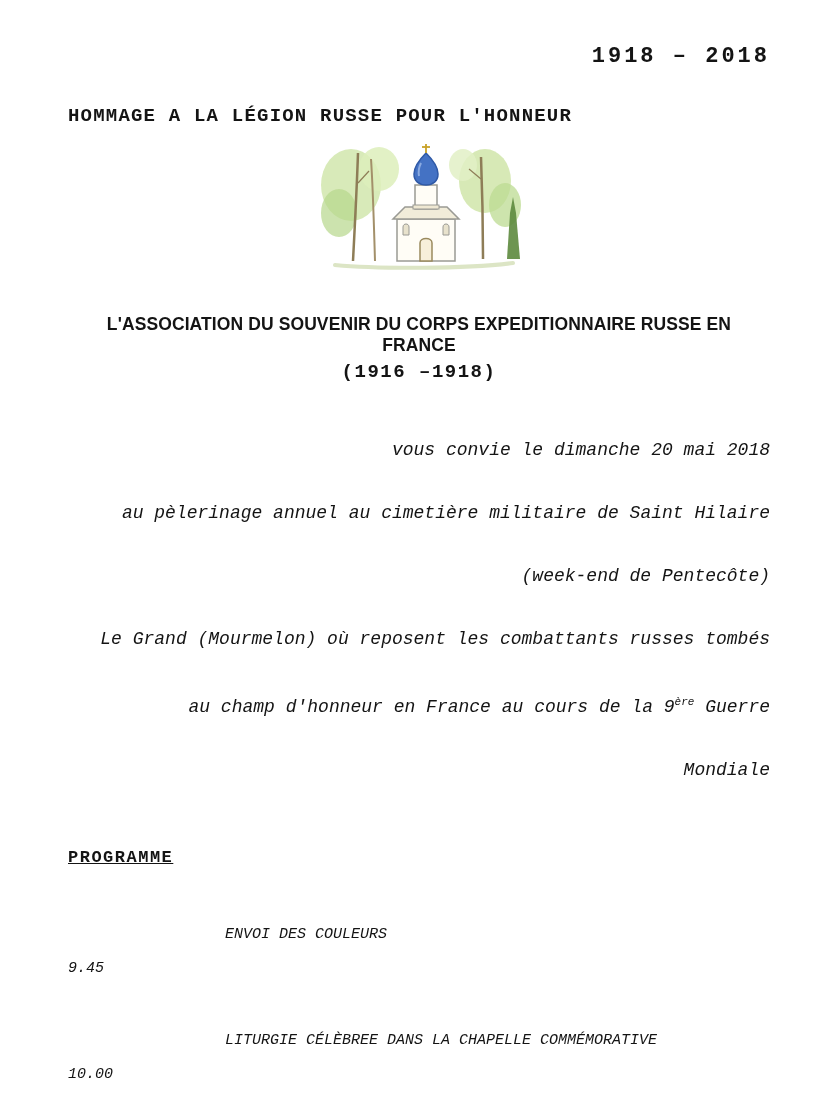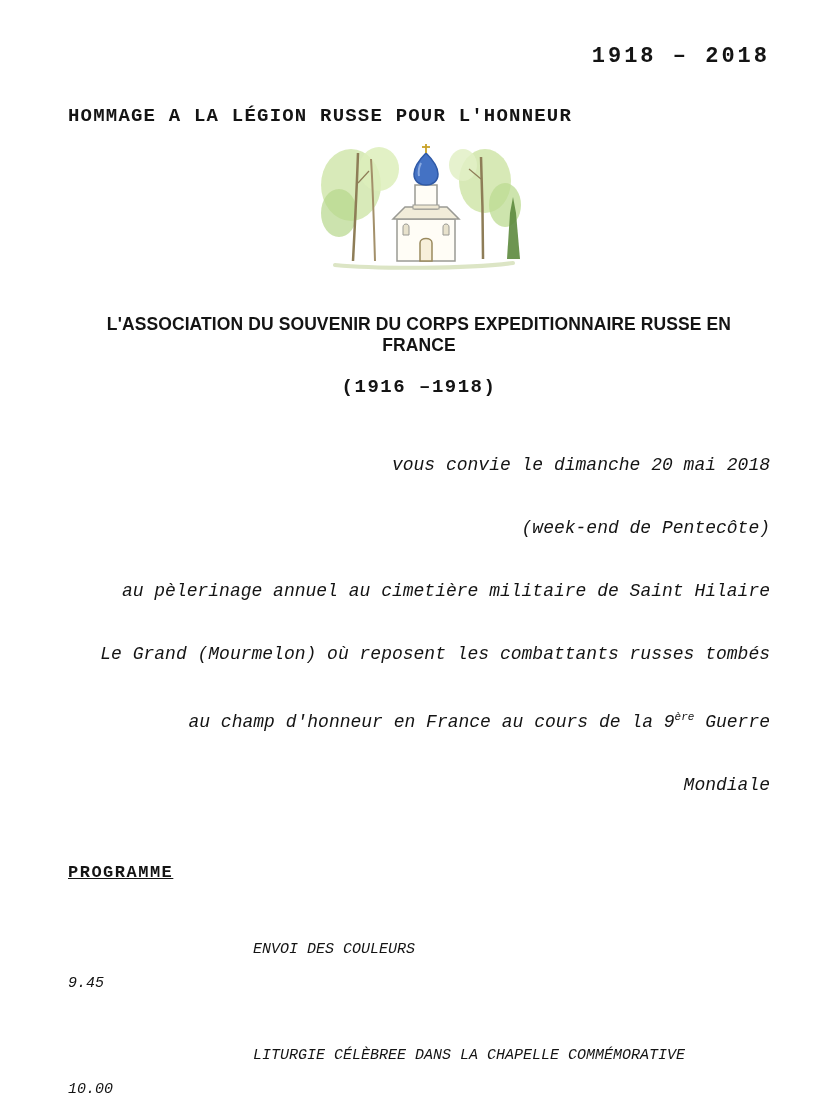--- a/index.html
+++ b/index.html
@@ -29,21 +29,21 @@
   }
   .church-wrap { margin-top: 16px; text-align: center; }
   .assoc { margin-top: 34px; text-align: center; }
   .assoc-line1 {
     font-family: "Liberation Sans", sans-serif;
     font-weight: bold;
     font-size: 17.5px;
     letter-spacing: 0.1px;
   }
   .assoc-line2 {
-    margin-top: 20px;
+    margin-top: 5px;
     font-weight: bold;
     font-size: 19px;
     letter-spacing: 1.5px;
     text-align: center;
   }
   .invite {
     margin-top: 15px;
     text-align: right;
     font-style: italic;
     font-size: 18px;
@@ -62,21 +62,21 @@
   .prog-row {
     display: flex;
     align-items: flex-end;
     margin-bottom: 21px;
     font-style: italic;
     font-size: 15px;
     line-height: 17px;
   }
   .prog-time { flex: 0 0 157px; width: 157px; white-space: pre-line; }
   .prog-desc { flex: 1; white-space: pre-wrap; }
-  .prog-desc .prog-line { white-space: pre-wrap; margin-left: 28px; }
+  .prog-desc .prog-line { white-space: pre-wrap; }
 </style>
 </head>
 <body>
 
 <div class="page">
 
   <h1 class="years">1918 – 2018</h1>
 
   <h2 class="tribute">HOMMAGE A LA LÉGION RUSSE POUR L'HONNEUR</h2>
 
@@ -119,22 +119,22 @@
     </svg>
   </div>
 
   <div class="assoc">
     <div class="assoc-line1">L'ASSOCIATION DU SOUVENIR DU CORPS EXPEDITIONNAIRE RUSSE EN FRANCE</div>
     <div class="assoc-line2">(1916 –1918)</div>
   </div>
 
   <div class="invite">
     <div>vous convie le dimanche 20 mai 2018</div>
+    <div>au pèlerinage annuel au cimetière militaire de Saint Hilaire</div>
     <div>(week-end de Pentecôte)</div>
-    <div>au pèlerinage annuel au cimetière militaire de Saint Hilaire</div>
     <div>Le Grand (Mourmelon) où reposent les combattants russes tombés</div>
     <div><span>au champ d'honneur en France au cours de la 9</span><sup>ère</sup><span> Guerre</span></div>
     <div>Mondiale</div>
   </div>
 
   <h3 class="prog-title">PROGRAMME</h3>
 
   <div class="programme">
 
     <div class="prog-row">

